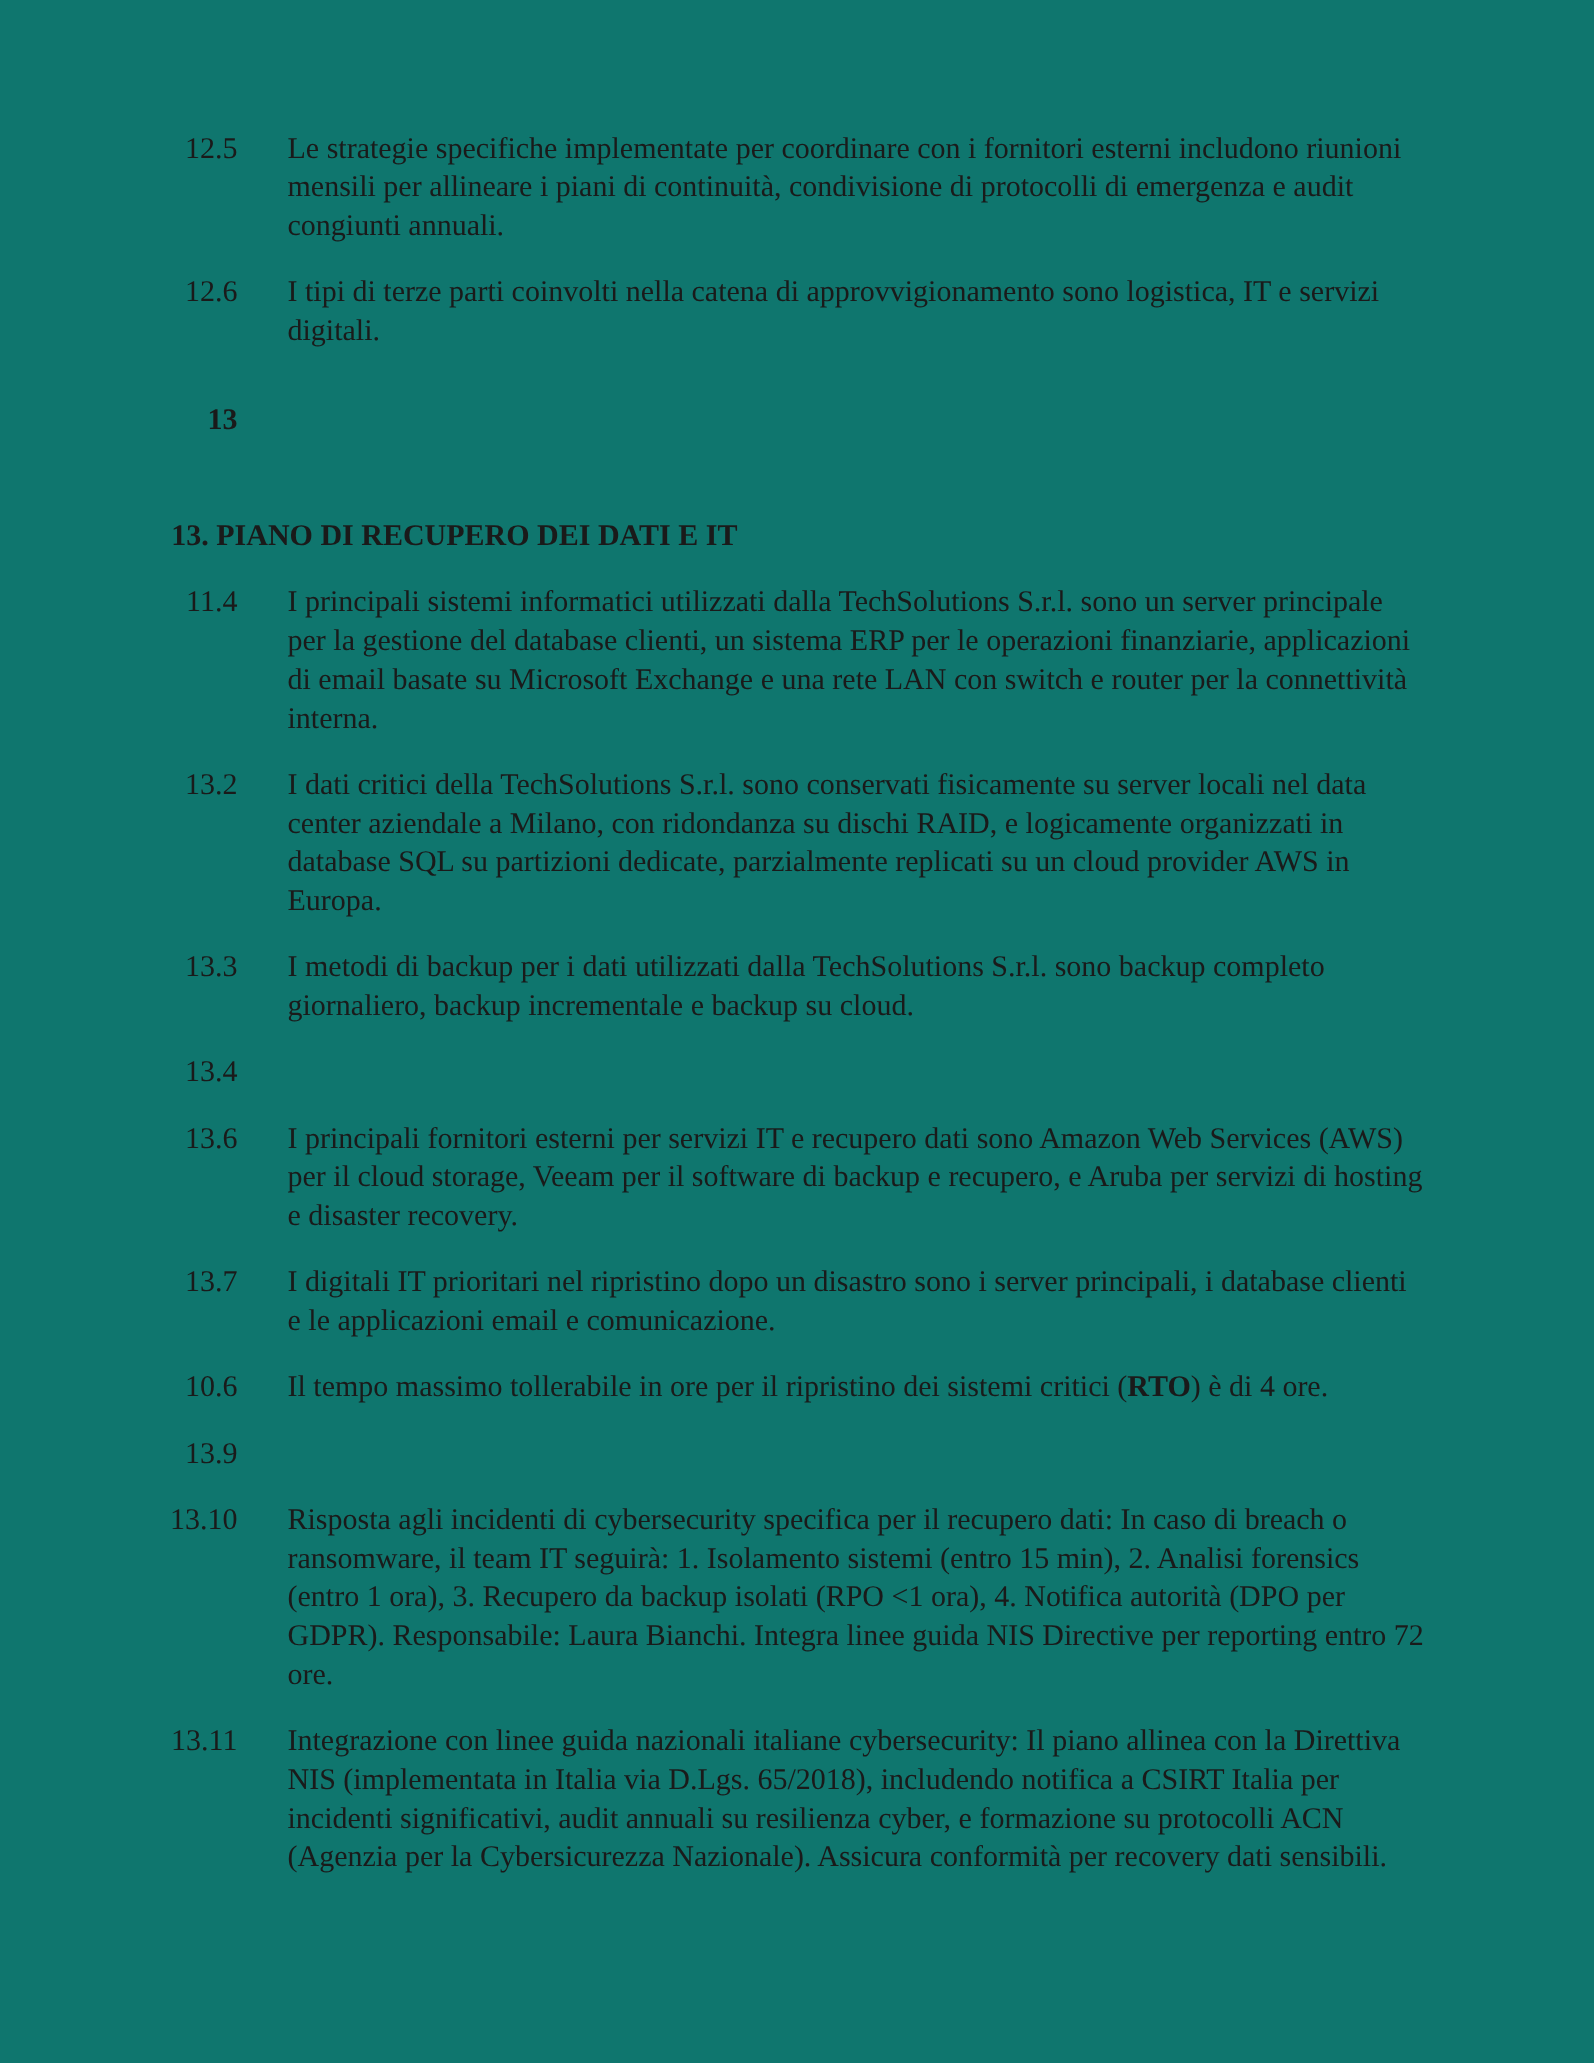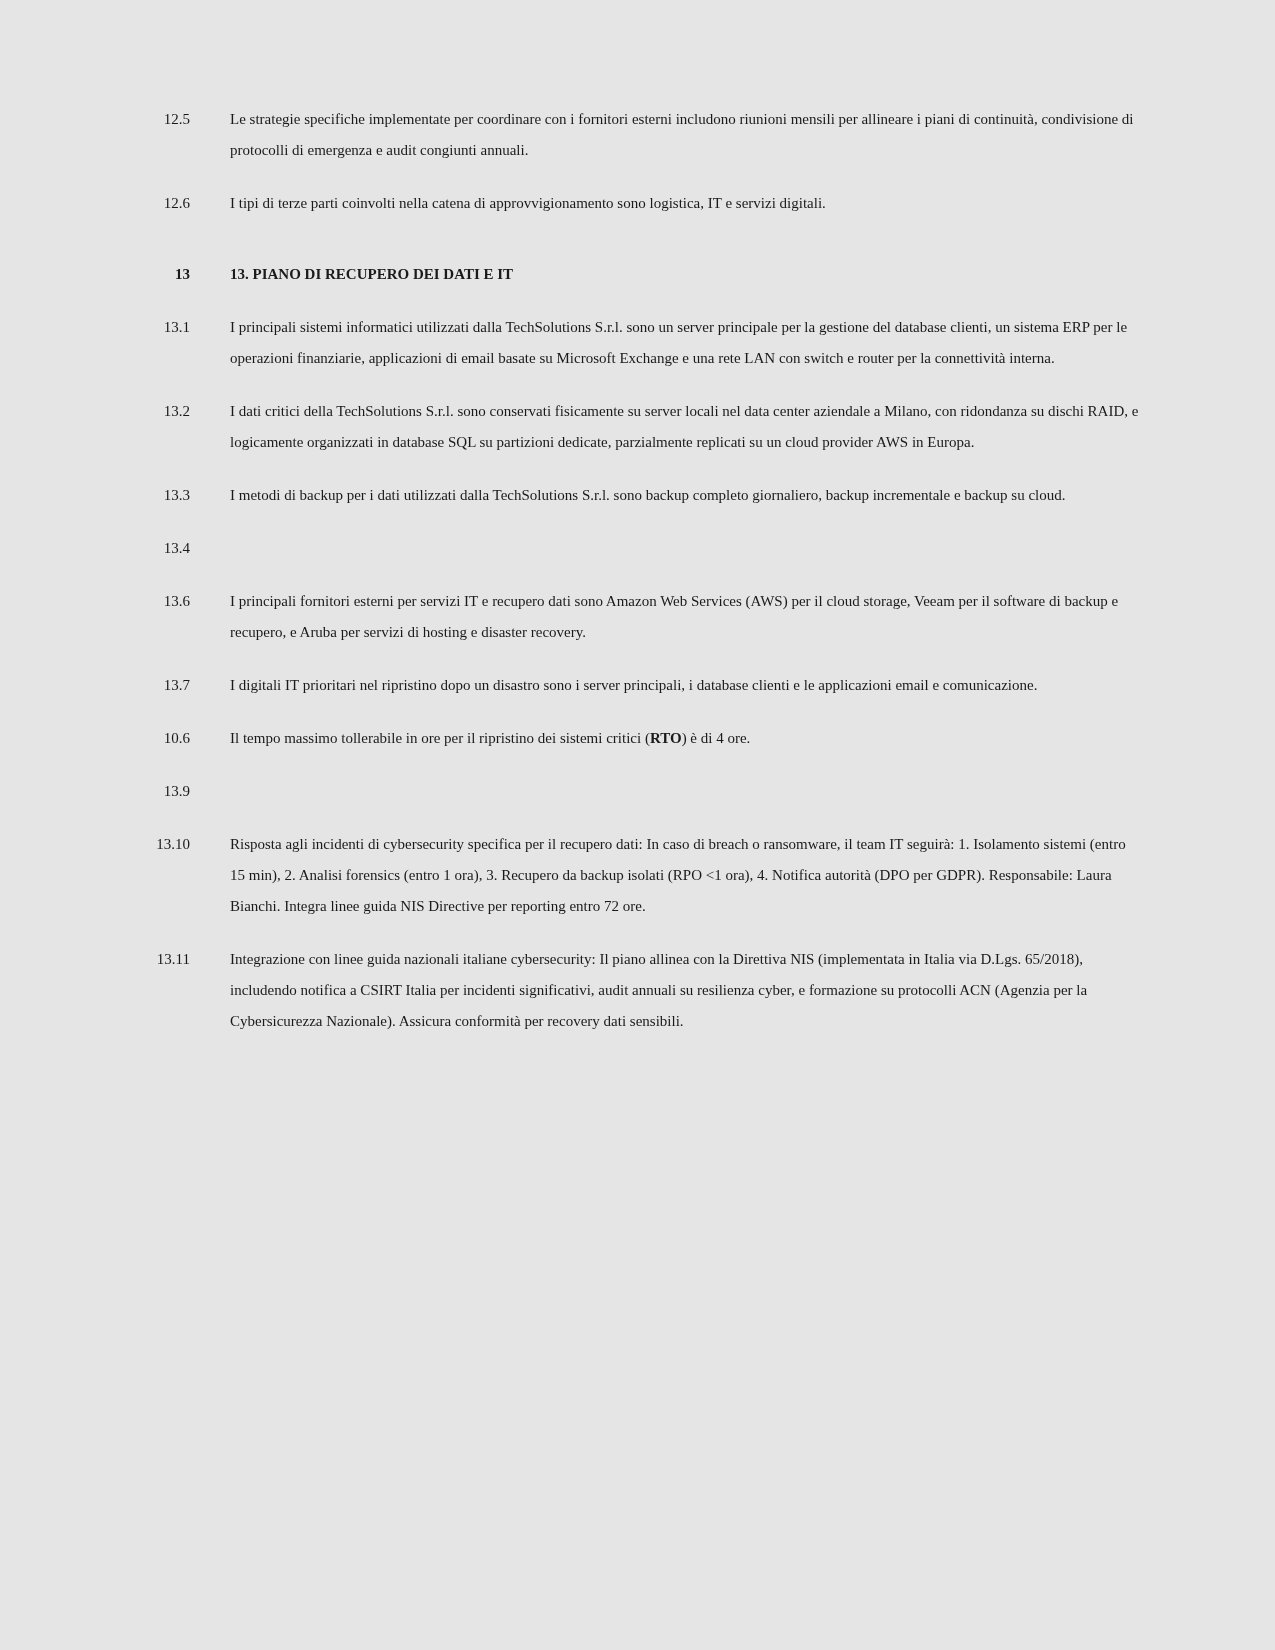--- a/index.html
+++ b/index.html
@@ -5,25 +5,25 @@
   html, body {
     margin: 0;
     padding: 0;
     background: #ffffff;
   }
   .page {
     position: relative;
     width: 1275px;
     height: 1650px;
     box-sizing: border-box;
-    background: #e5e5e5;
+    background: #0f766e;
     padding: 104px 0 0 97px;
     color: #1a1a1a;
     font-family: "Liberation Serif", "DejaVu Serif", serif;
-    font-size: 15px;
+    font-size: 24px;
     line-height: 31px;
     overflow: hidden;
   }
   .row {
     display: flex;
     align-items: flex-start;
     margin-bottom: 22px;
   }
   .num {
     flex: 0 0 93px;
@@ -31,20 +31,21 @@
     text-align: right;
     white-space: nowrap;
   }
   .txt {
     margin-left: 40px;
     width: 910px;
     text-align: left;
   }
   .heading-row {
     margin-top: 40px;
+    flex-direction: column;
   }
   .heading-row .num,
   .heading-row .txt {
     font-weight: bold;
   }
   .bold-inline {
     font-weight: bold;
   }
 </style>
 </head>
@@ -61,21 +62,21 @@
     <div class="num">12.6</div>
     <div class="txt">I tipi di terze parti coinvolti nella catena di approvvigionamento sono logistica, IT e servizi digitali.</div>
   </div>
 
   <div class="row heading-row">
     <div class="num">13</div>
     <div class="txt">13. PIANO DI RECUPERO DEI DATI E IT</div>
   </div>
 
   <div class="row">
-    <div class="num">13.1</div>
+    <div class="num">11.4</div>
     <div class="txt">I principali sistemi informatici utilizzati dalla TechSolutions S.r.l. sono un server principale per la gestione del database clienti, un sistema ERP per le operazioni finanziarie, applicazioni di email basate su Microsoft Exchange e una rete LAN con switch e router per la connettività interna.</div>
   </div>
 
   <div class="row">
     <div class="num">13.2</div>
     <div class="txt">I dati critici della TechSolutions S.r.l. sono conservati fisicamente su server locali nel data center aziendale a Milano, con ridondanza su dischi RAID, e logicamente organizzati in database SQL su partizioni dedicate, parzialmente replicati su un cloud provider AWS in Europa.</div>
   </div>
 
   <div class="row">
     <div class="num">13.3</div>

